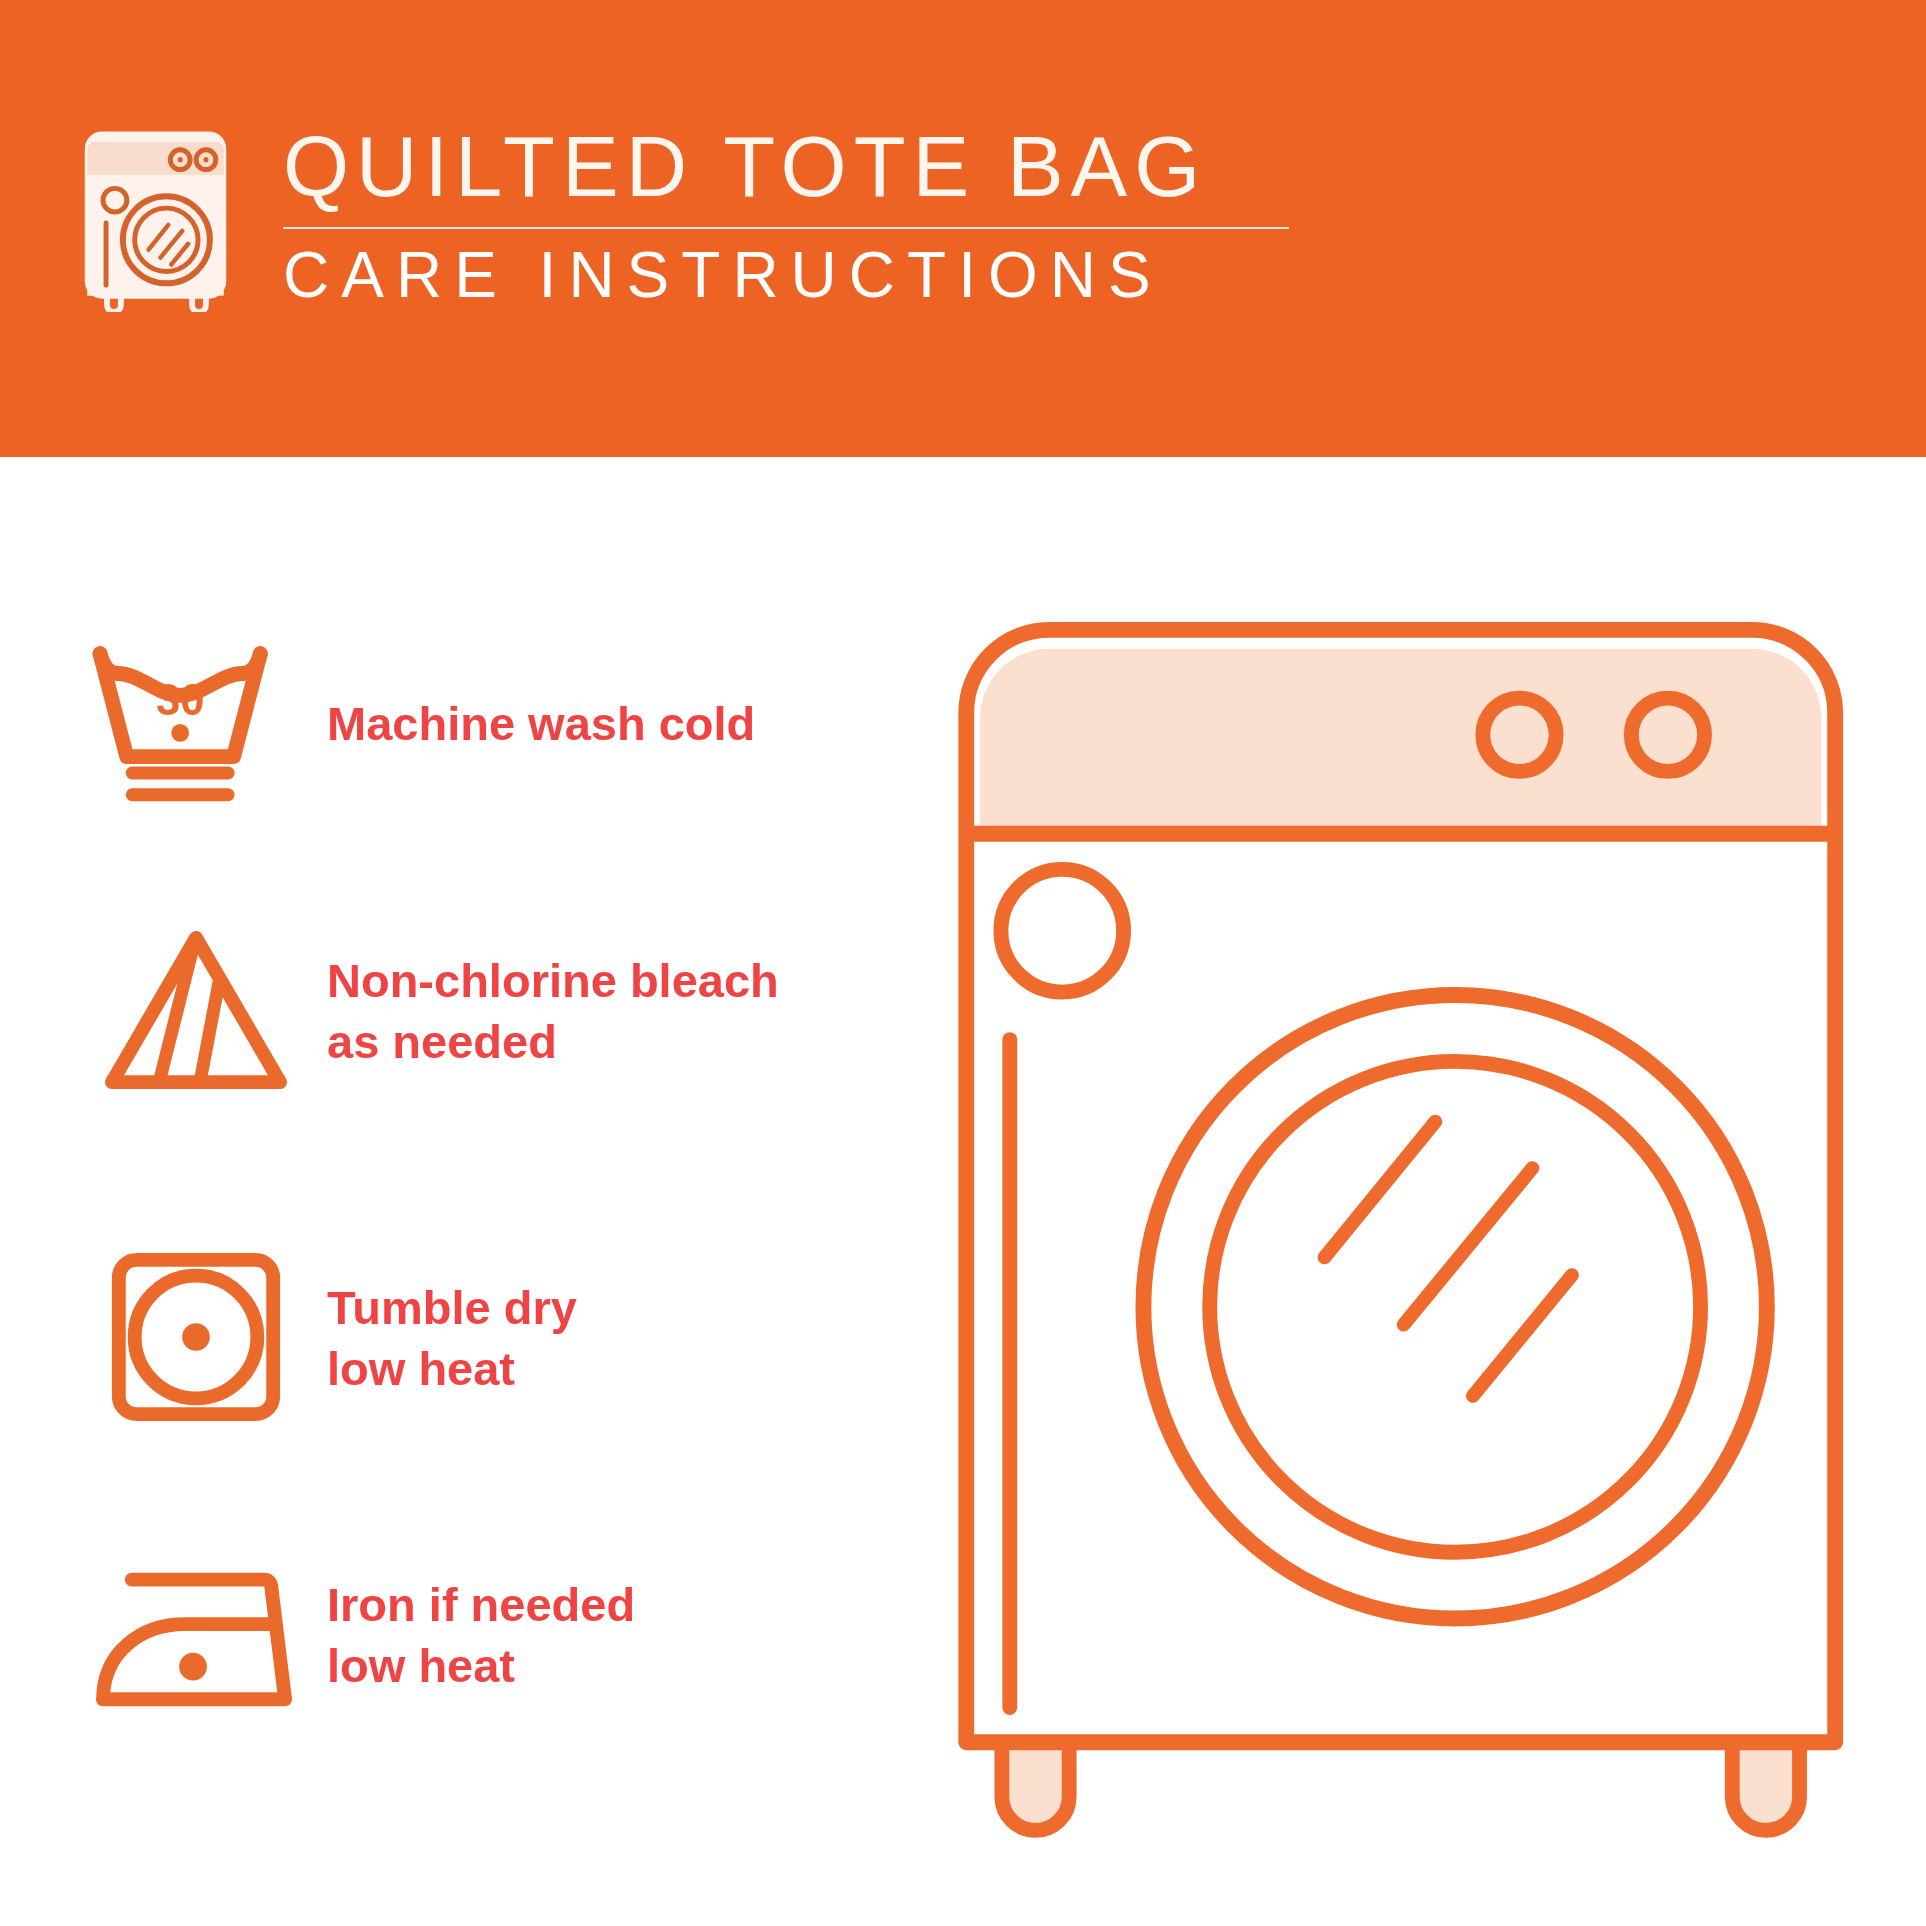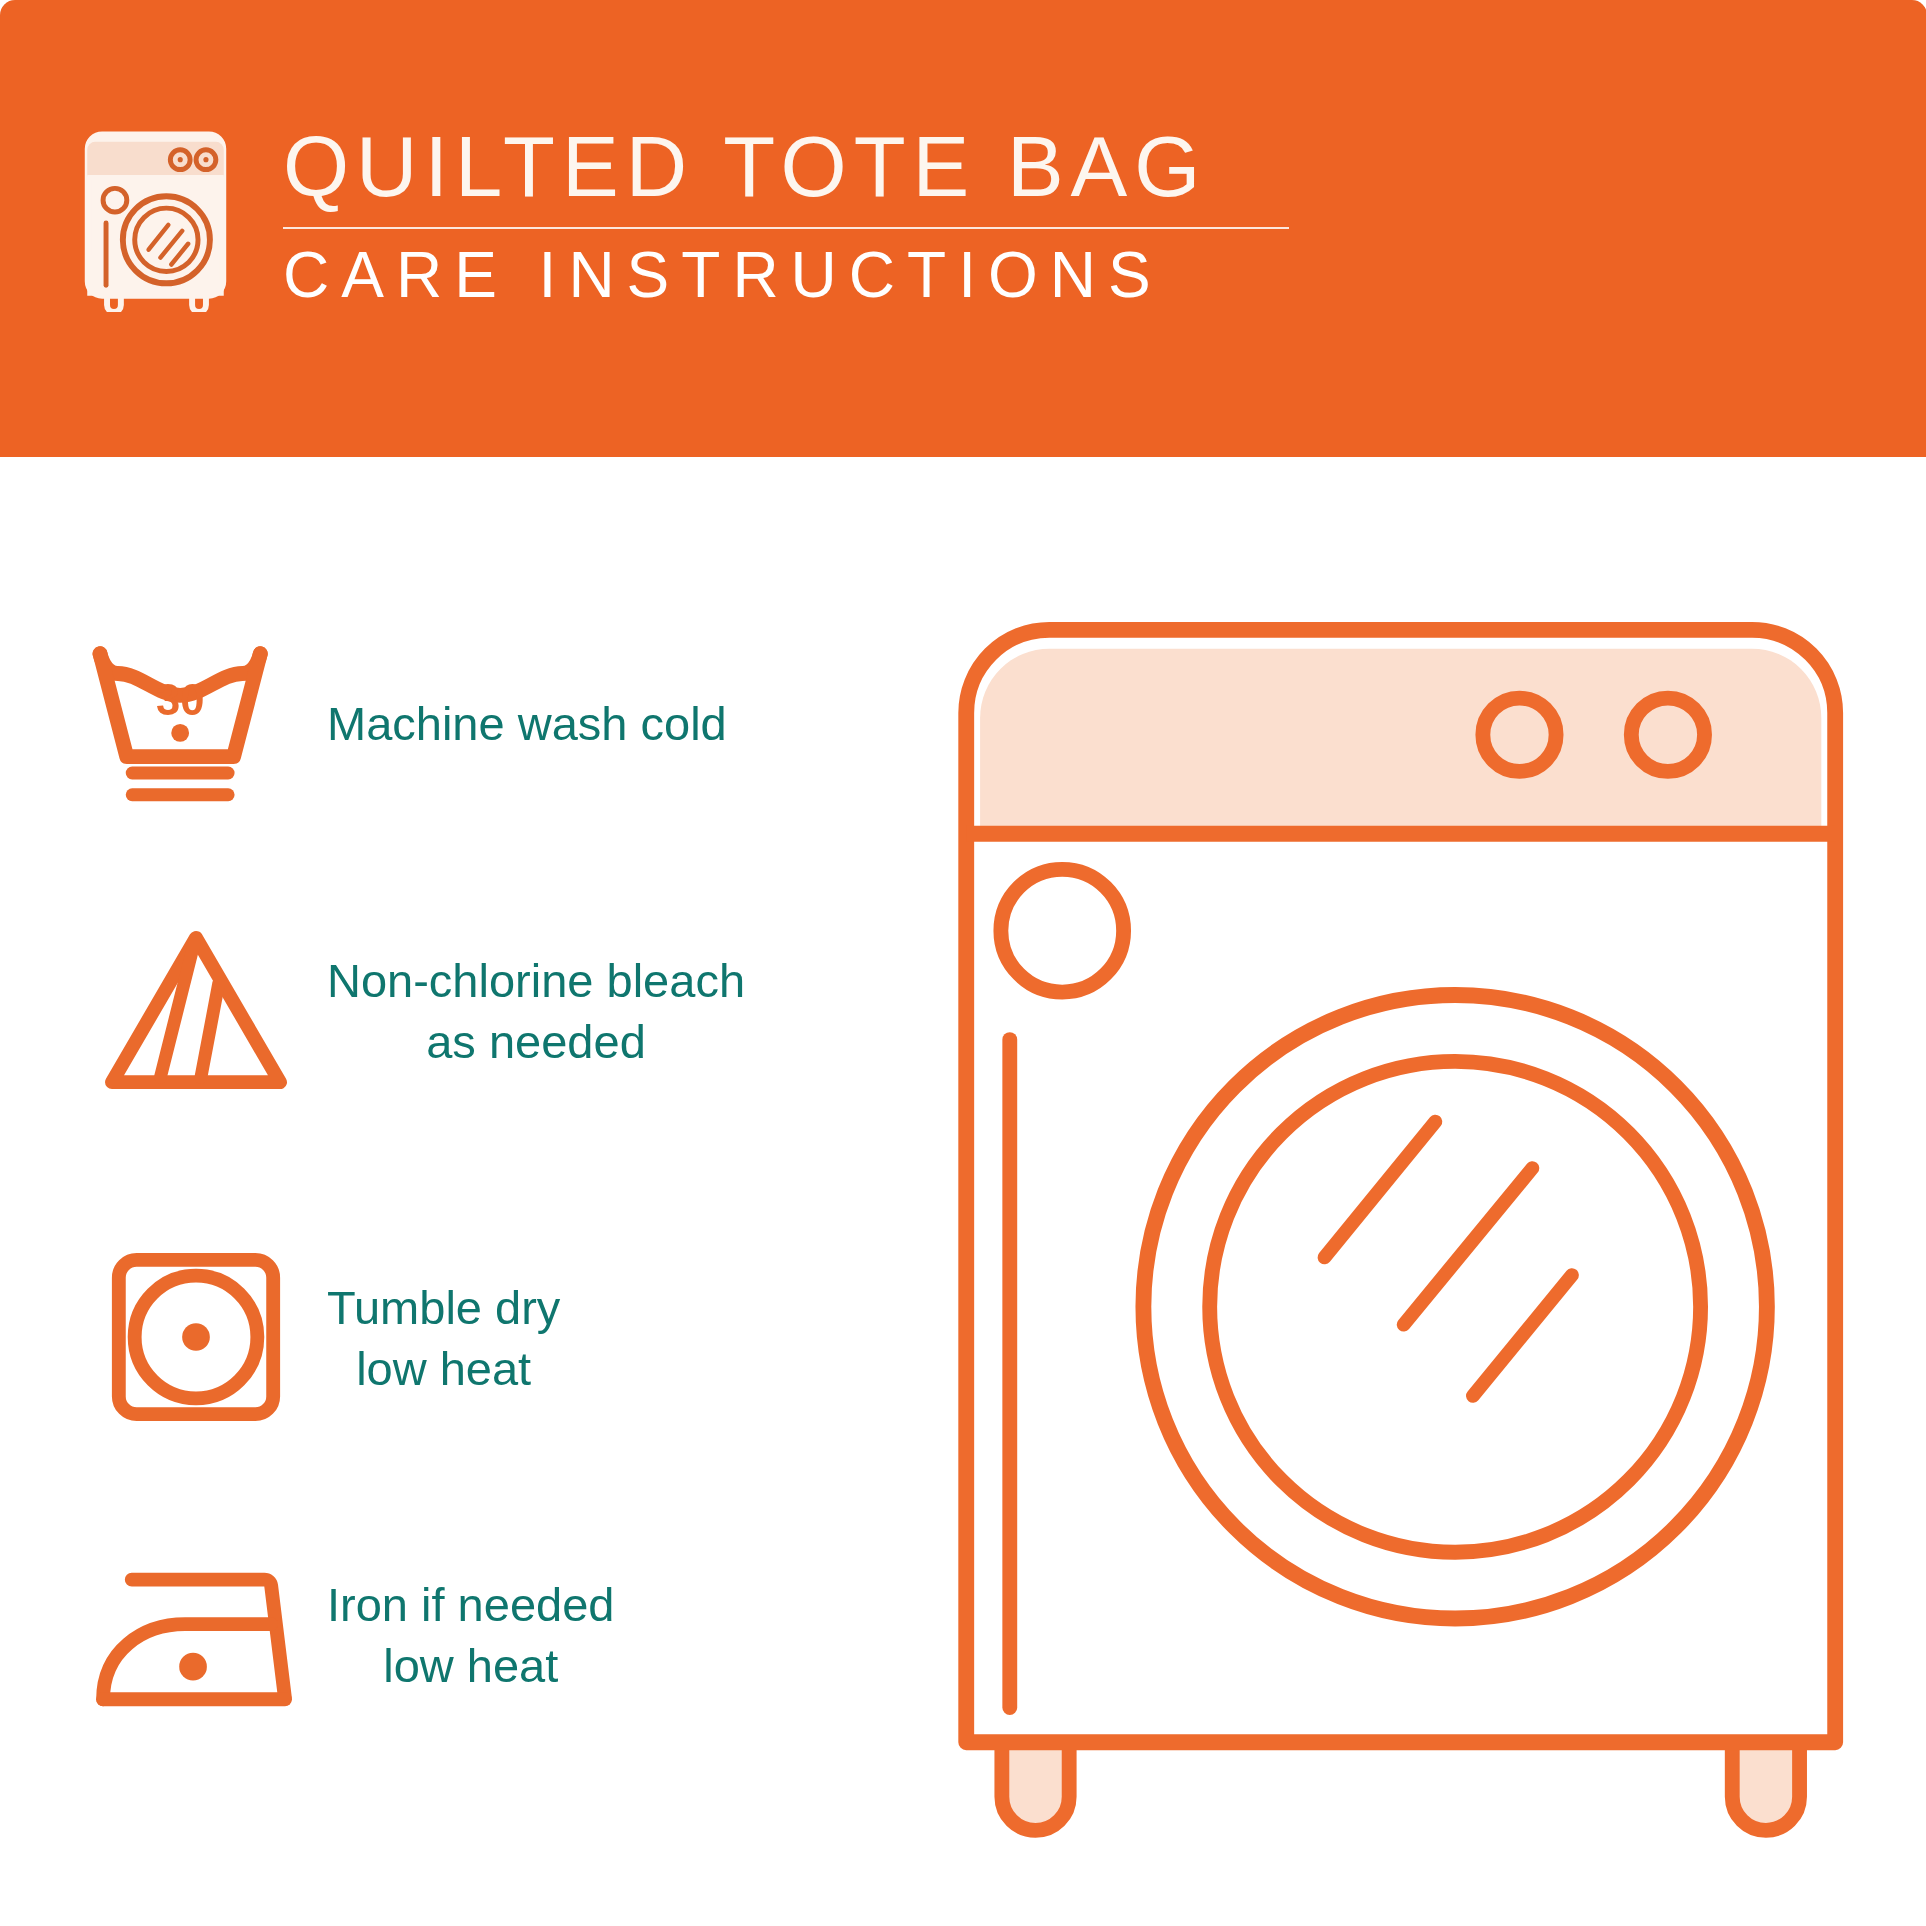--- a/index.html
+++ b/index.html
@@ -7,21 +7,20 @@
     padding: 0;
     background: #ffffff;
   }
   #page {
     position: relative;
     width: 1927px;
     height: 1927px;
     background: #ffffff;
     font-family: "Liberation Sans", sans-serif;
     overflow: hidden;
-    border-radius: 15px;
   }
 
   
   #header {
     position: absolute;
     left: 0;
     top: 0;
     width: 1927px;
     height: 457px;
     background: #ED6324;
@@ -83,27 +82,26 @@
     position: relative;
     width: 238px;
     min-width: 238px;
     height: 198px;
     margin-left: 77px;
     display: flex;
     align-items: center;
     justify-content: center;
   }
   .care-label {
-    color: #0f766e;
+    color: #ef4444;
     font-size: 47px;
-    font-weight: 400;
+    font-weight: 700;
     line-height: 1.30;
     margin-left: 12px;
     font-family: "Liberation Sans", sans-serif;
-    text-align: center;
   }
 
   #row-wash   { top: 168px; }
   #row-bleach { top: 455px; }
   #row-dry    { top: 782px; }
   #row-iron   { top: 1079px; }
 
   
   #washer-illustration {
     position: absolute;

